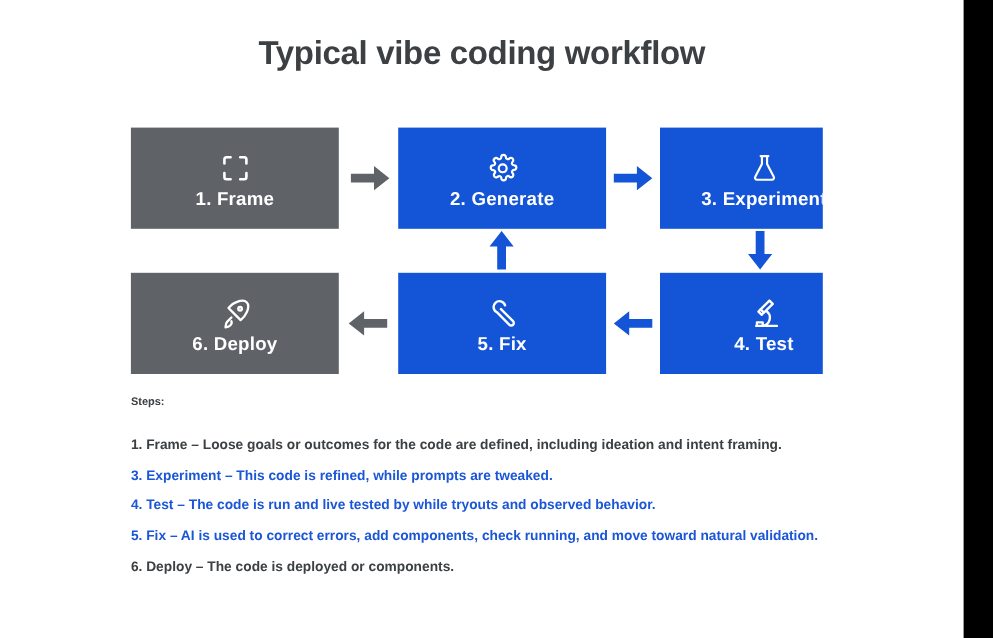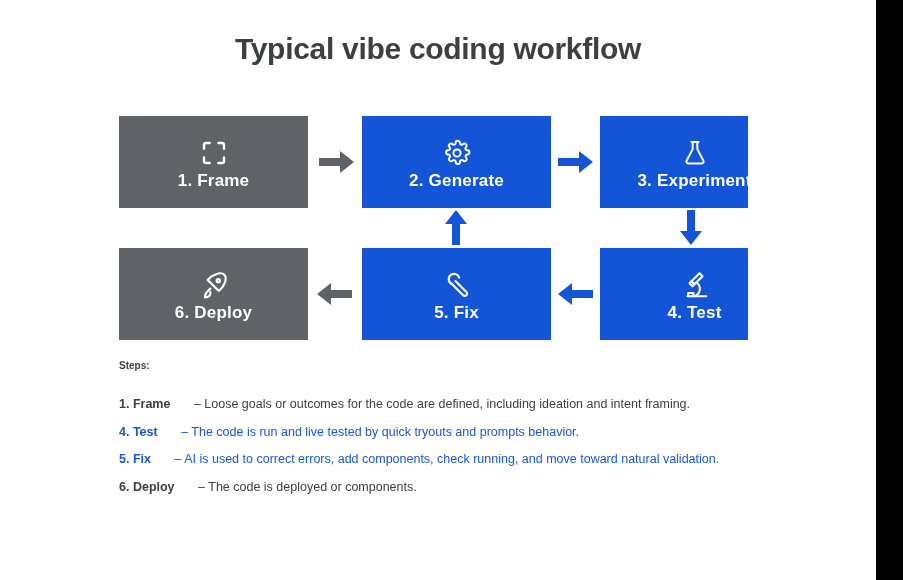--- a/index.html
+++ b/index.html
@@ -114,21 +114,21 @@
     width: 700px;
   }
   .step-item {
     font-size: 12.5px;
     line-height: 1.33;
     margin-bottom: 11px;
     color: #3c4043;
   }
   .step-item.accent { color: #1a56d6; }
   .step-item .step-head { font-weight: bold; }
-  .step-item .step-body { font-weight: normal; margin-left: 20px; }
+  .step-item .step-body { font-weight: bold; }
 </style>
 </head>
 <body>
 
 <div id="canvas">
 
   <div id="title">Typical vibe coding workflow</div>
 
   <div class="flow-box gray" id="box-frame">
     <span class="flow-icon">
@@ -233,23 +233,26 @@
 
   <div id="steps-heading">Steps:</div>
 
   <div id="steps-list">
 
     <div class="step-item">
       <span class="step-head">1. Frame</span><span class="step-body"> – Loose goals or outcomes for the code are defined, including ideation and intent framing.</span>
     </div>
 
 
-
     <div class="step-item accent">
-      <span class="step-head">4. Test</span><span class="step-body"> – The code is run and live tested by quick tryouts and prompts behavior.</span>
+      <span class="step-head">3. Experiment</span><span class="step-body"> – This code is refined, while prompts are tweaked.</span>
+    </div>
+
+    <div class="step-item accent">
+      <span class="step-head">4. Test</span><span class="step-body"> – The code is run and live tested by while tryouts and observed behavior.</span>
     </div>
 
     <div class="step-item accent">
       <span class="step-head">5. Fix</span><span class="step-body"> – AI is used to correct errors, add components, check running, and move toward natural validation.</span>
     </div>
 
     <div class="step-item">
       <span class="step-head">6. Deploy</span><span class="step-body"> – The code is deployed or components.</span>
     </div>
 

